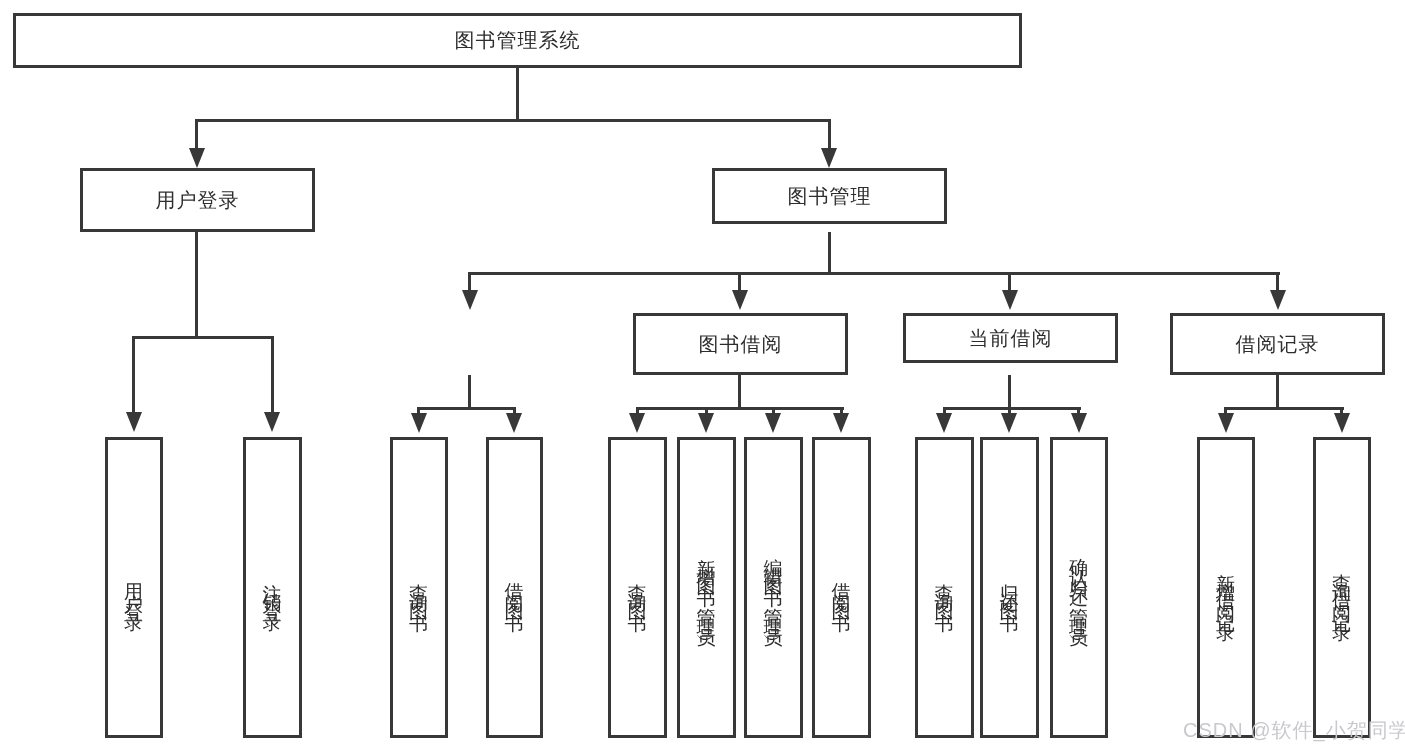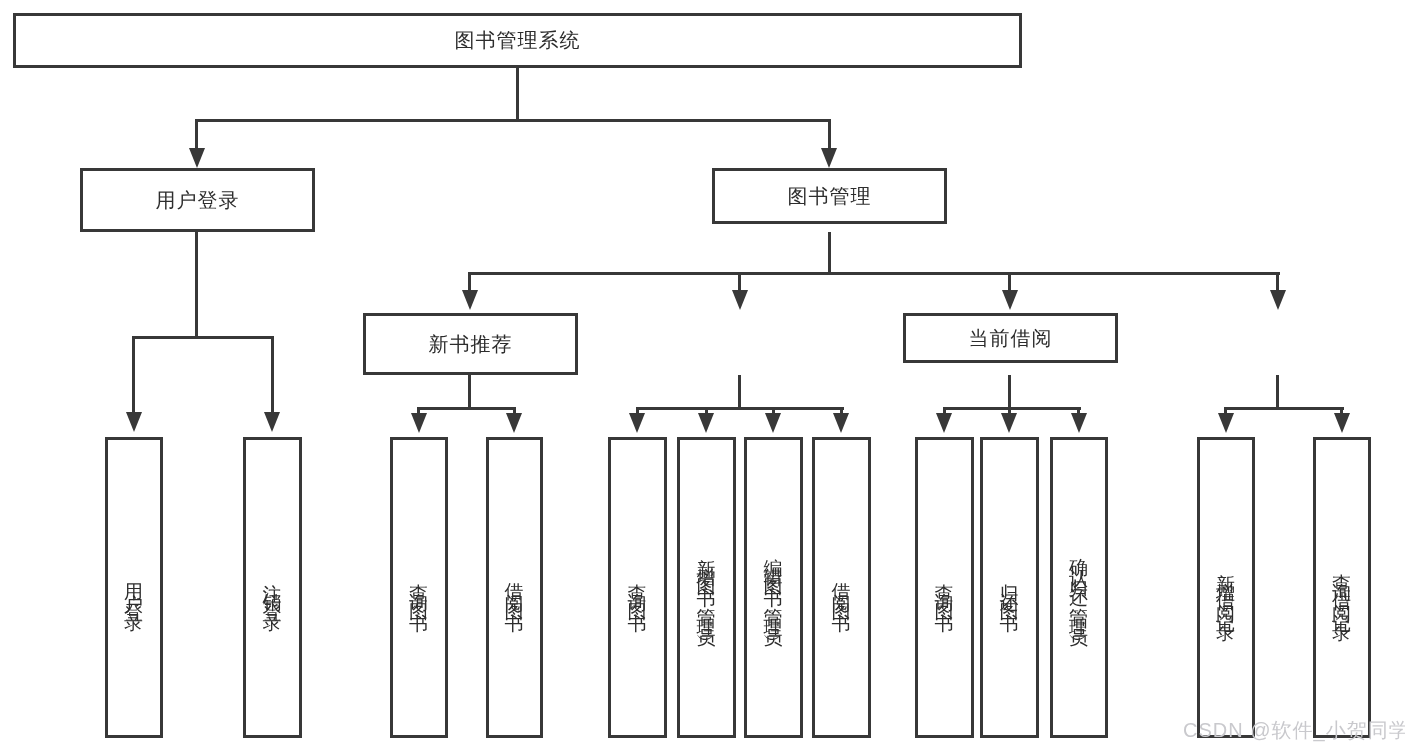--- a/index.html
+++ b/index.html
@@ -74,22 +74,23 @@
   <div class="hl" style="left:469px;top:272px;width:811px"></div>
   <div class="vl" style="left:468px;top:272px;height:22px"></div>
   <div class="ar" style="left:462px;top:290px"></div>
   <div class="vl" style="left:738px;top:272px;height:22px"></div>
   <div class="ar" style="left:732px;top:290px"></div>
   <div class="vl" style="left:1008px;top:272px;height:22px"></div>
   <div class="ar" style="left:1002px;top:290px"></div>
   <div class="vl" style="left:1276px;top:272px;height:22px"></div>
   <div class="ar" style="left:1270px;top:290px"></div>
 
-  <div class="node" style="left:363px;top:313px;width:215px;height:62px">新书推荐</div>
+  <div class="node" style="left:633px;top:313px;width:215px;height:62px">图书借阅</div>
   <div class="node" style="left:903px;top:313px;width:215px;height:50px">当前借阅</div>
+  <div class="node" style="left:1170px;top:313px;width:215px;height:62px">借阅记录</div>
 
   <div class="vl" style="left:468px;top:375px;height:34px"></div>
   <div class="hl" style="left:417px;top:407px;width:99px"></div>
   <div class="vl" style="left:417px;top:407px;height:10px"></div>
   <div class="ar" style="left:411px;top:413px"></div>
   <div class="vl" style="left:513px;top:407px;height:10px"></div>
   <div class="ar" style="left:506px;top:413px"></div>
 
   <div class="vl" style="left:738px;top:375px;height:34px"></div>
   <div class="hl" style="left:636px;top:407px;width:208px"></div>

